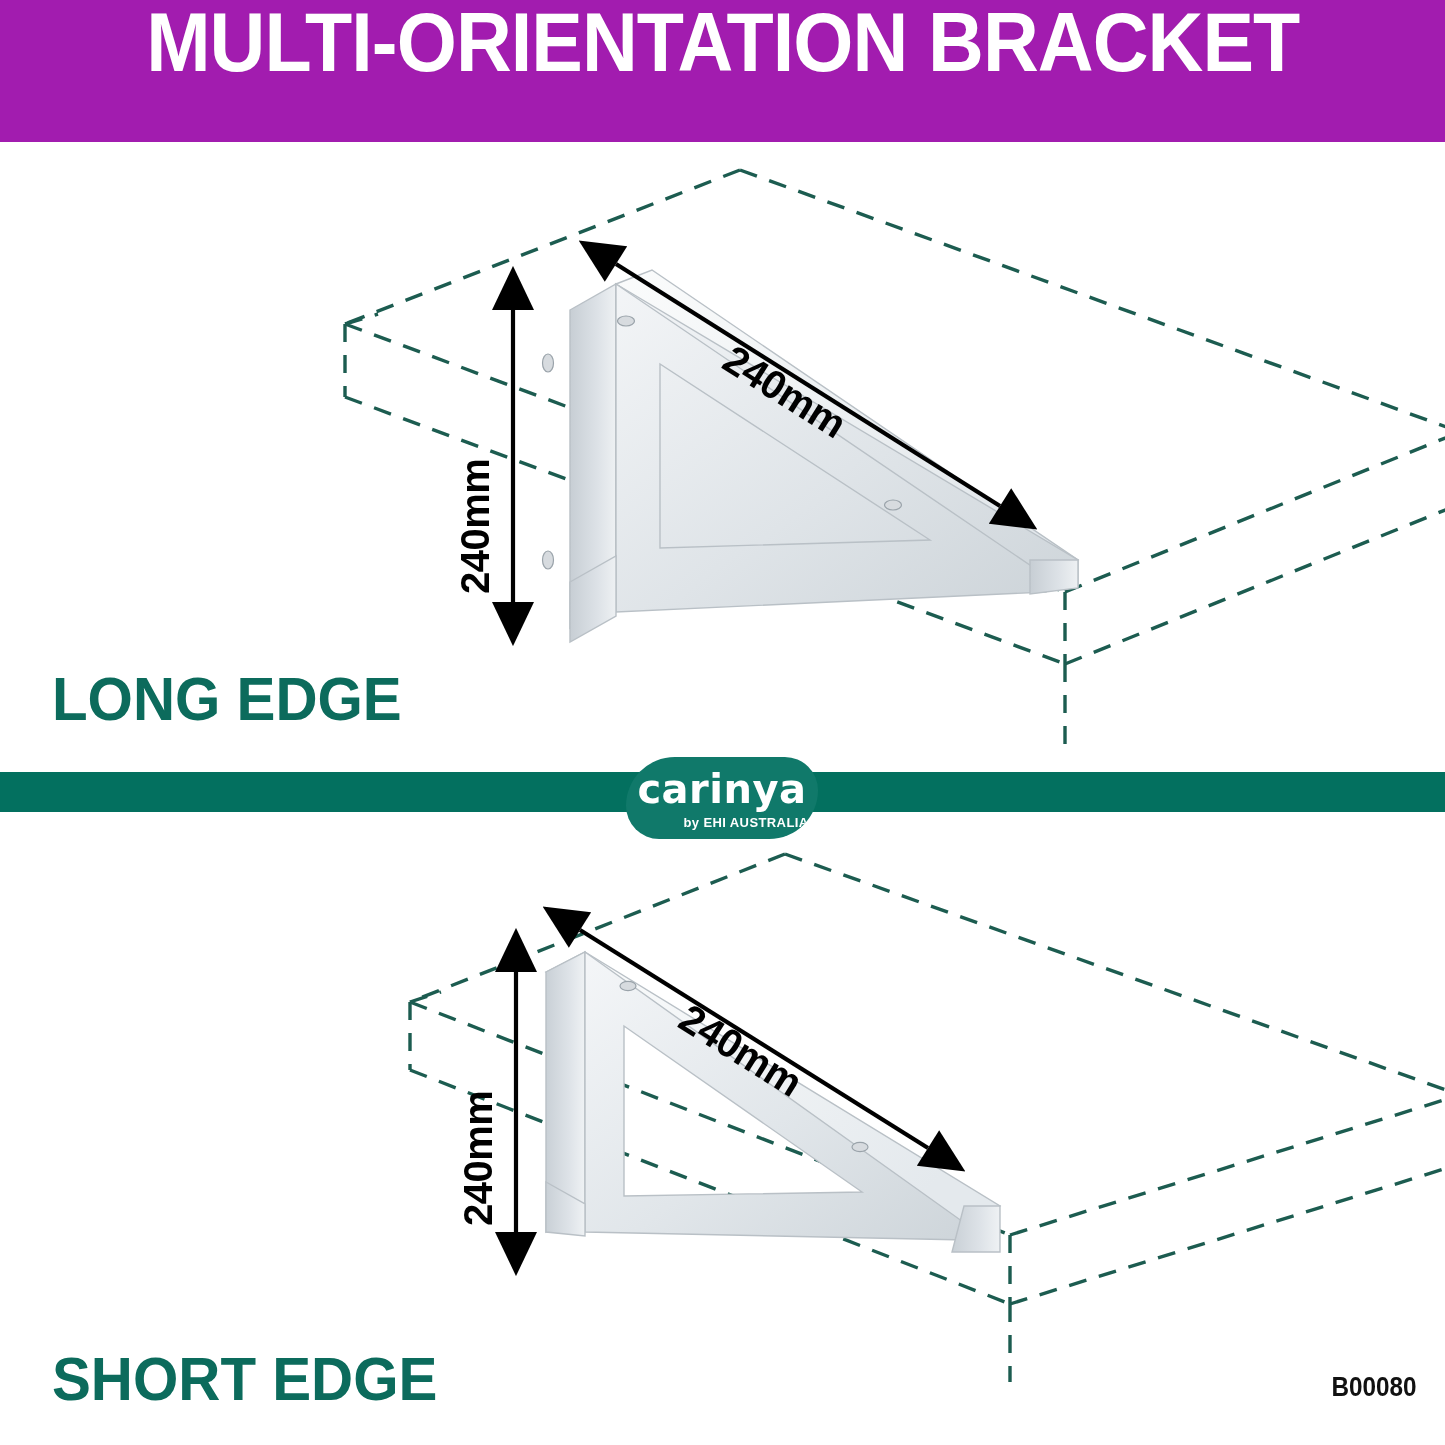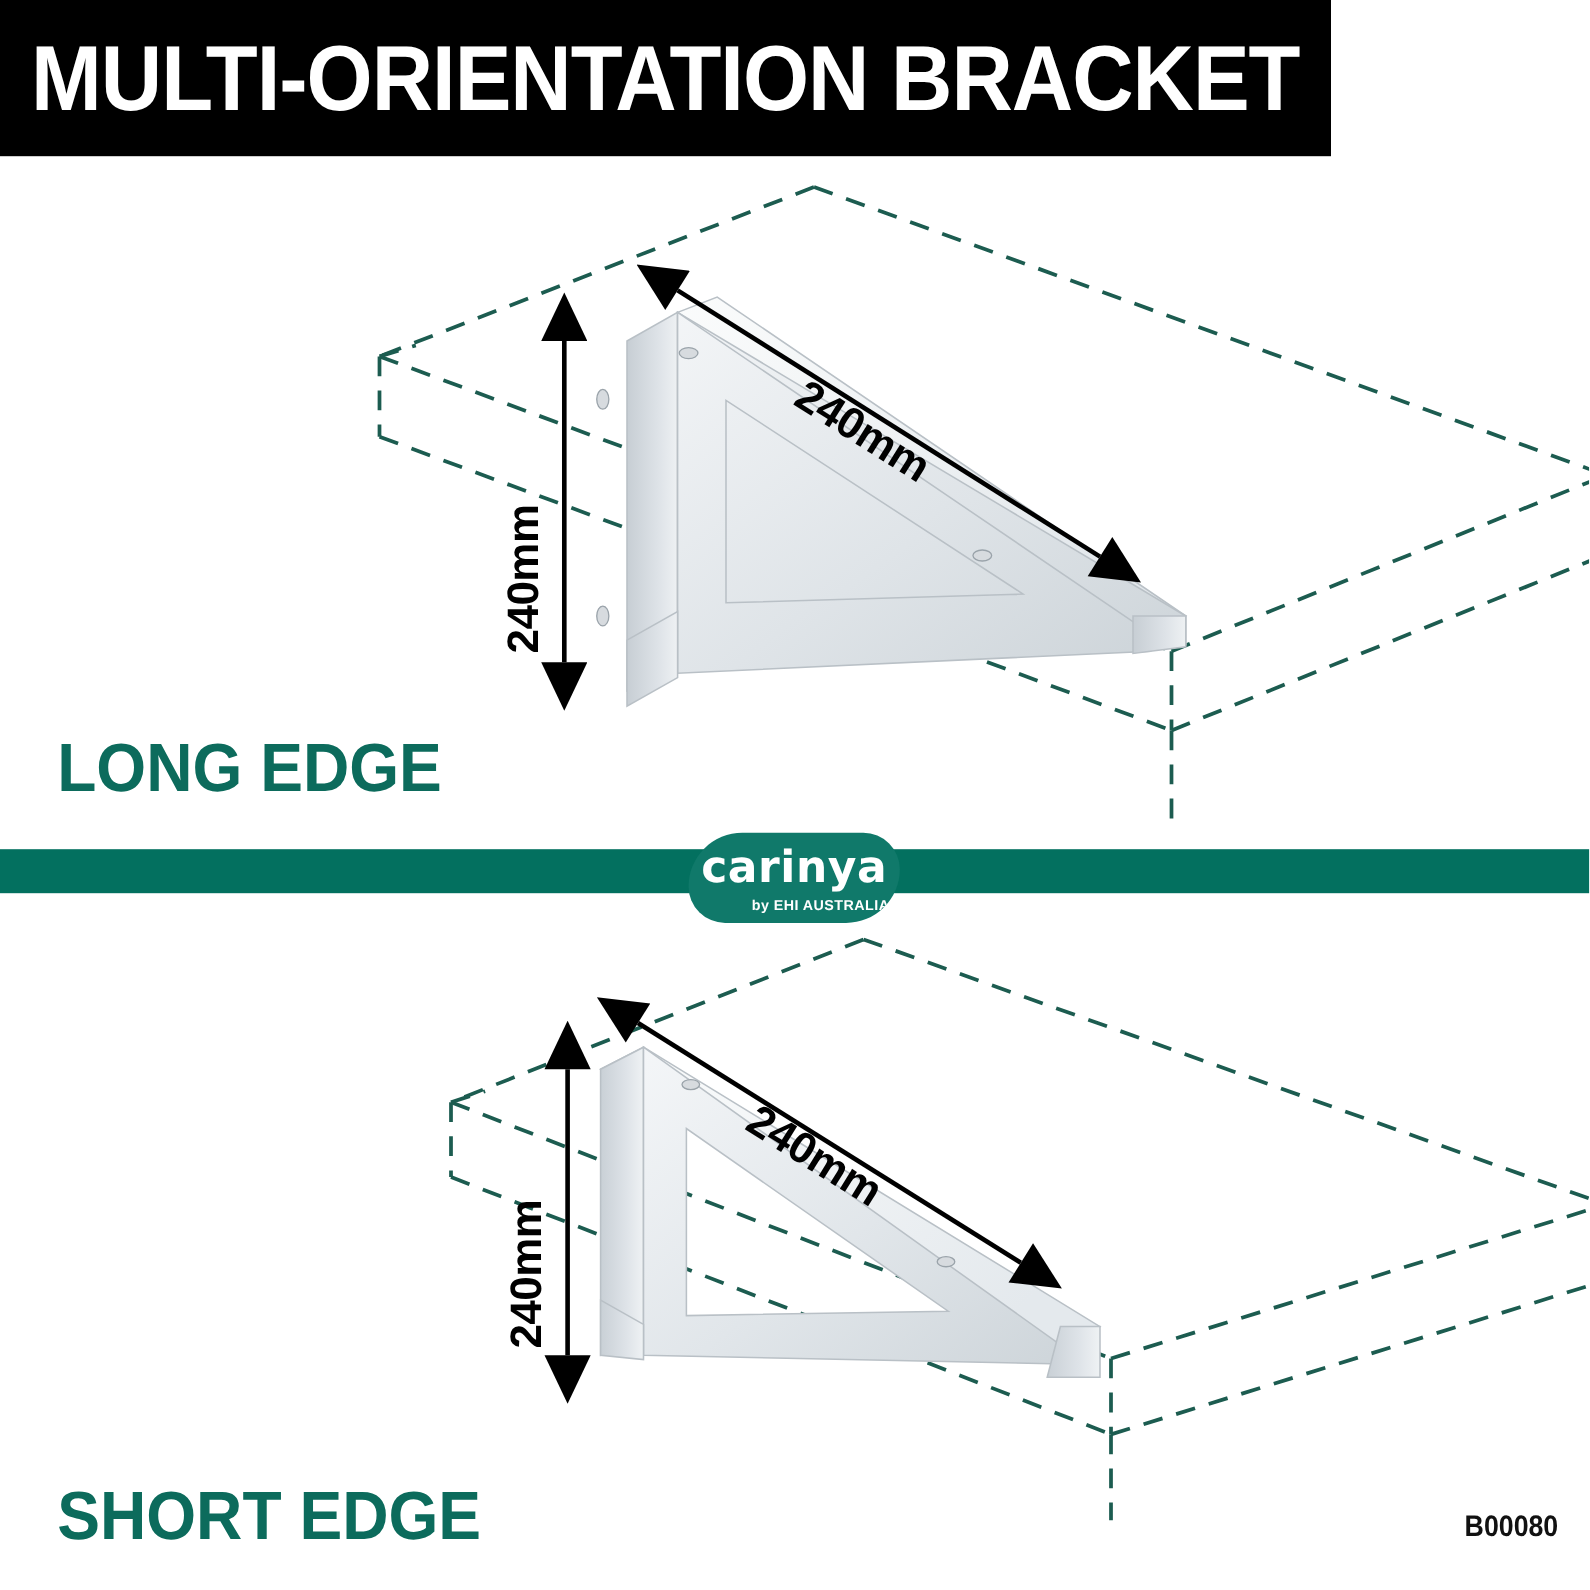--- a/index.html
+++ b/index.html
@@ -17,25 +17,24 @@
     height: 1445px;
     background: #ffffff;
     overflow: hidden;
   }
 
   
   .header-banner {
     position: absolute;
     left: 0;
     top: 0;
-    width: 1210px;
+    width: 1445px;
     height: 142px;
-    background: #000000;
+    background: #a21caf;
     display: flex;
-    align-items: center;
     justify-content: center;
   }
   .header-title {
     color: #ffffff;
     font-family: "Liberation Sans Narrow", "Liberation Sans", sans-serif;
     font-weight: 700;
     font-size: 84px;
     letter-spacing: -1px;
     line-height: 1;
     transform: scaleX(0.92);

